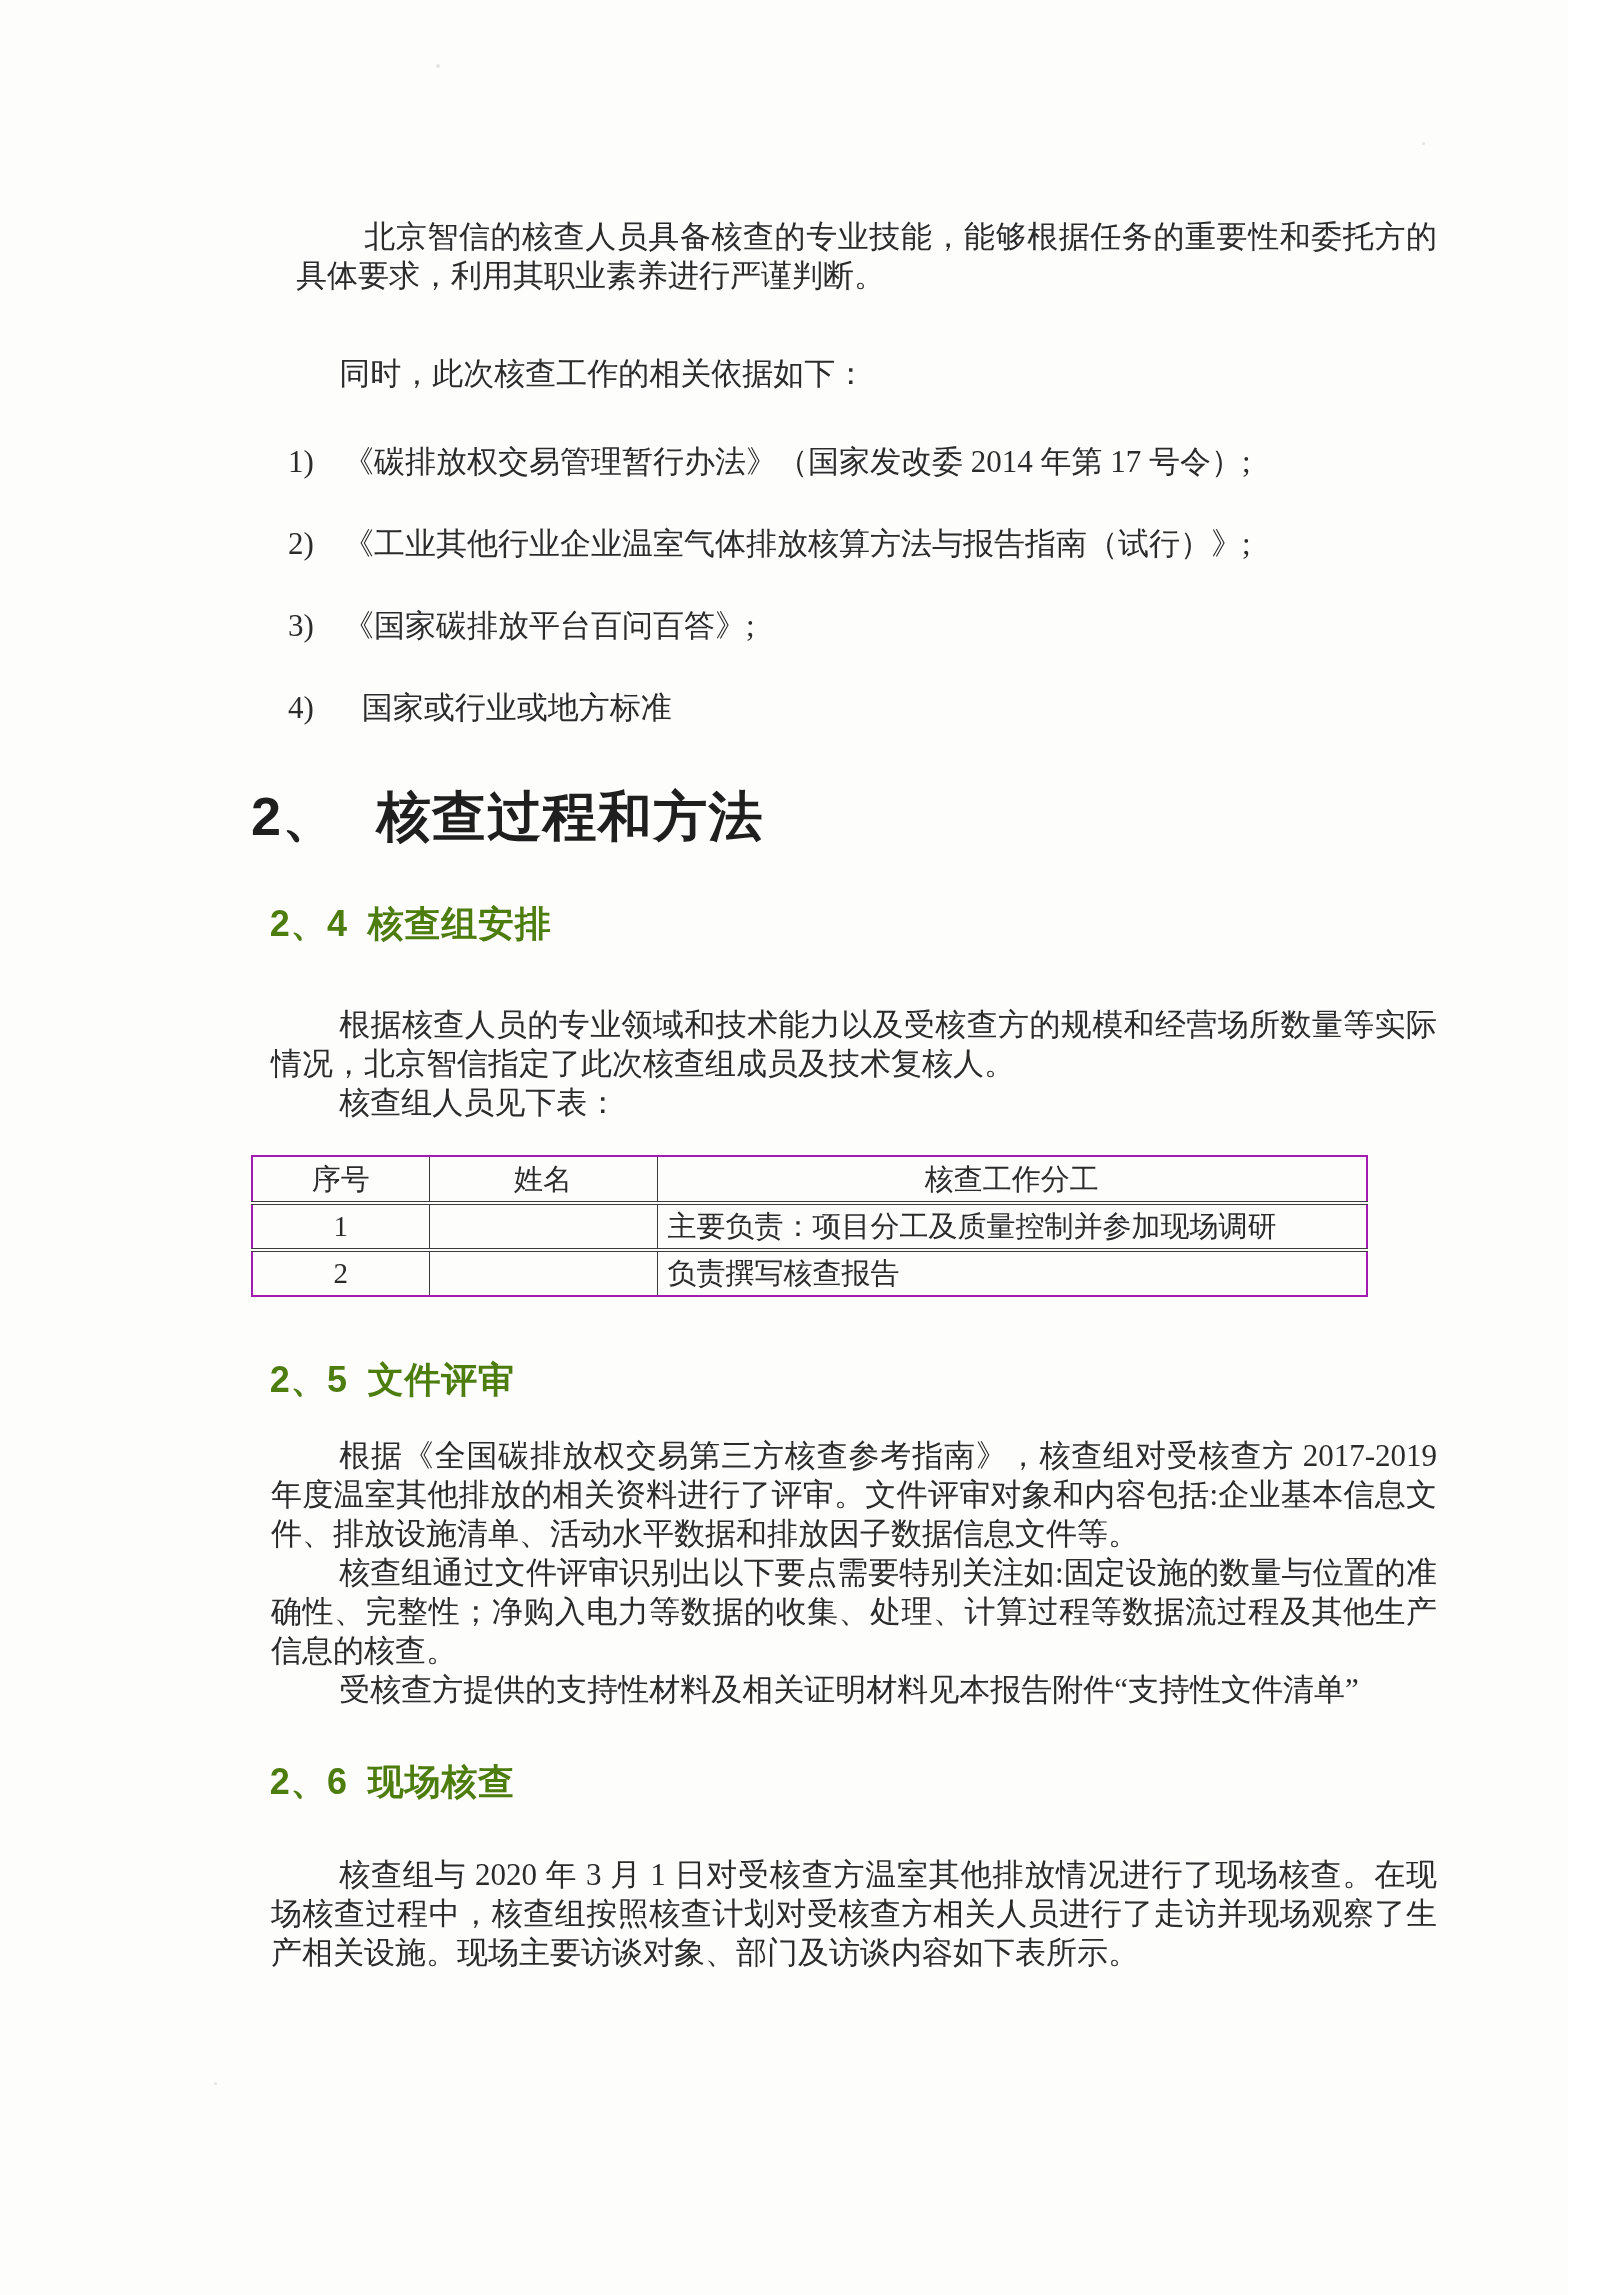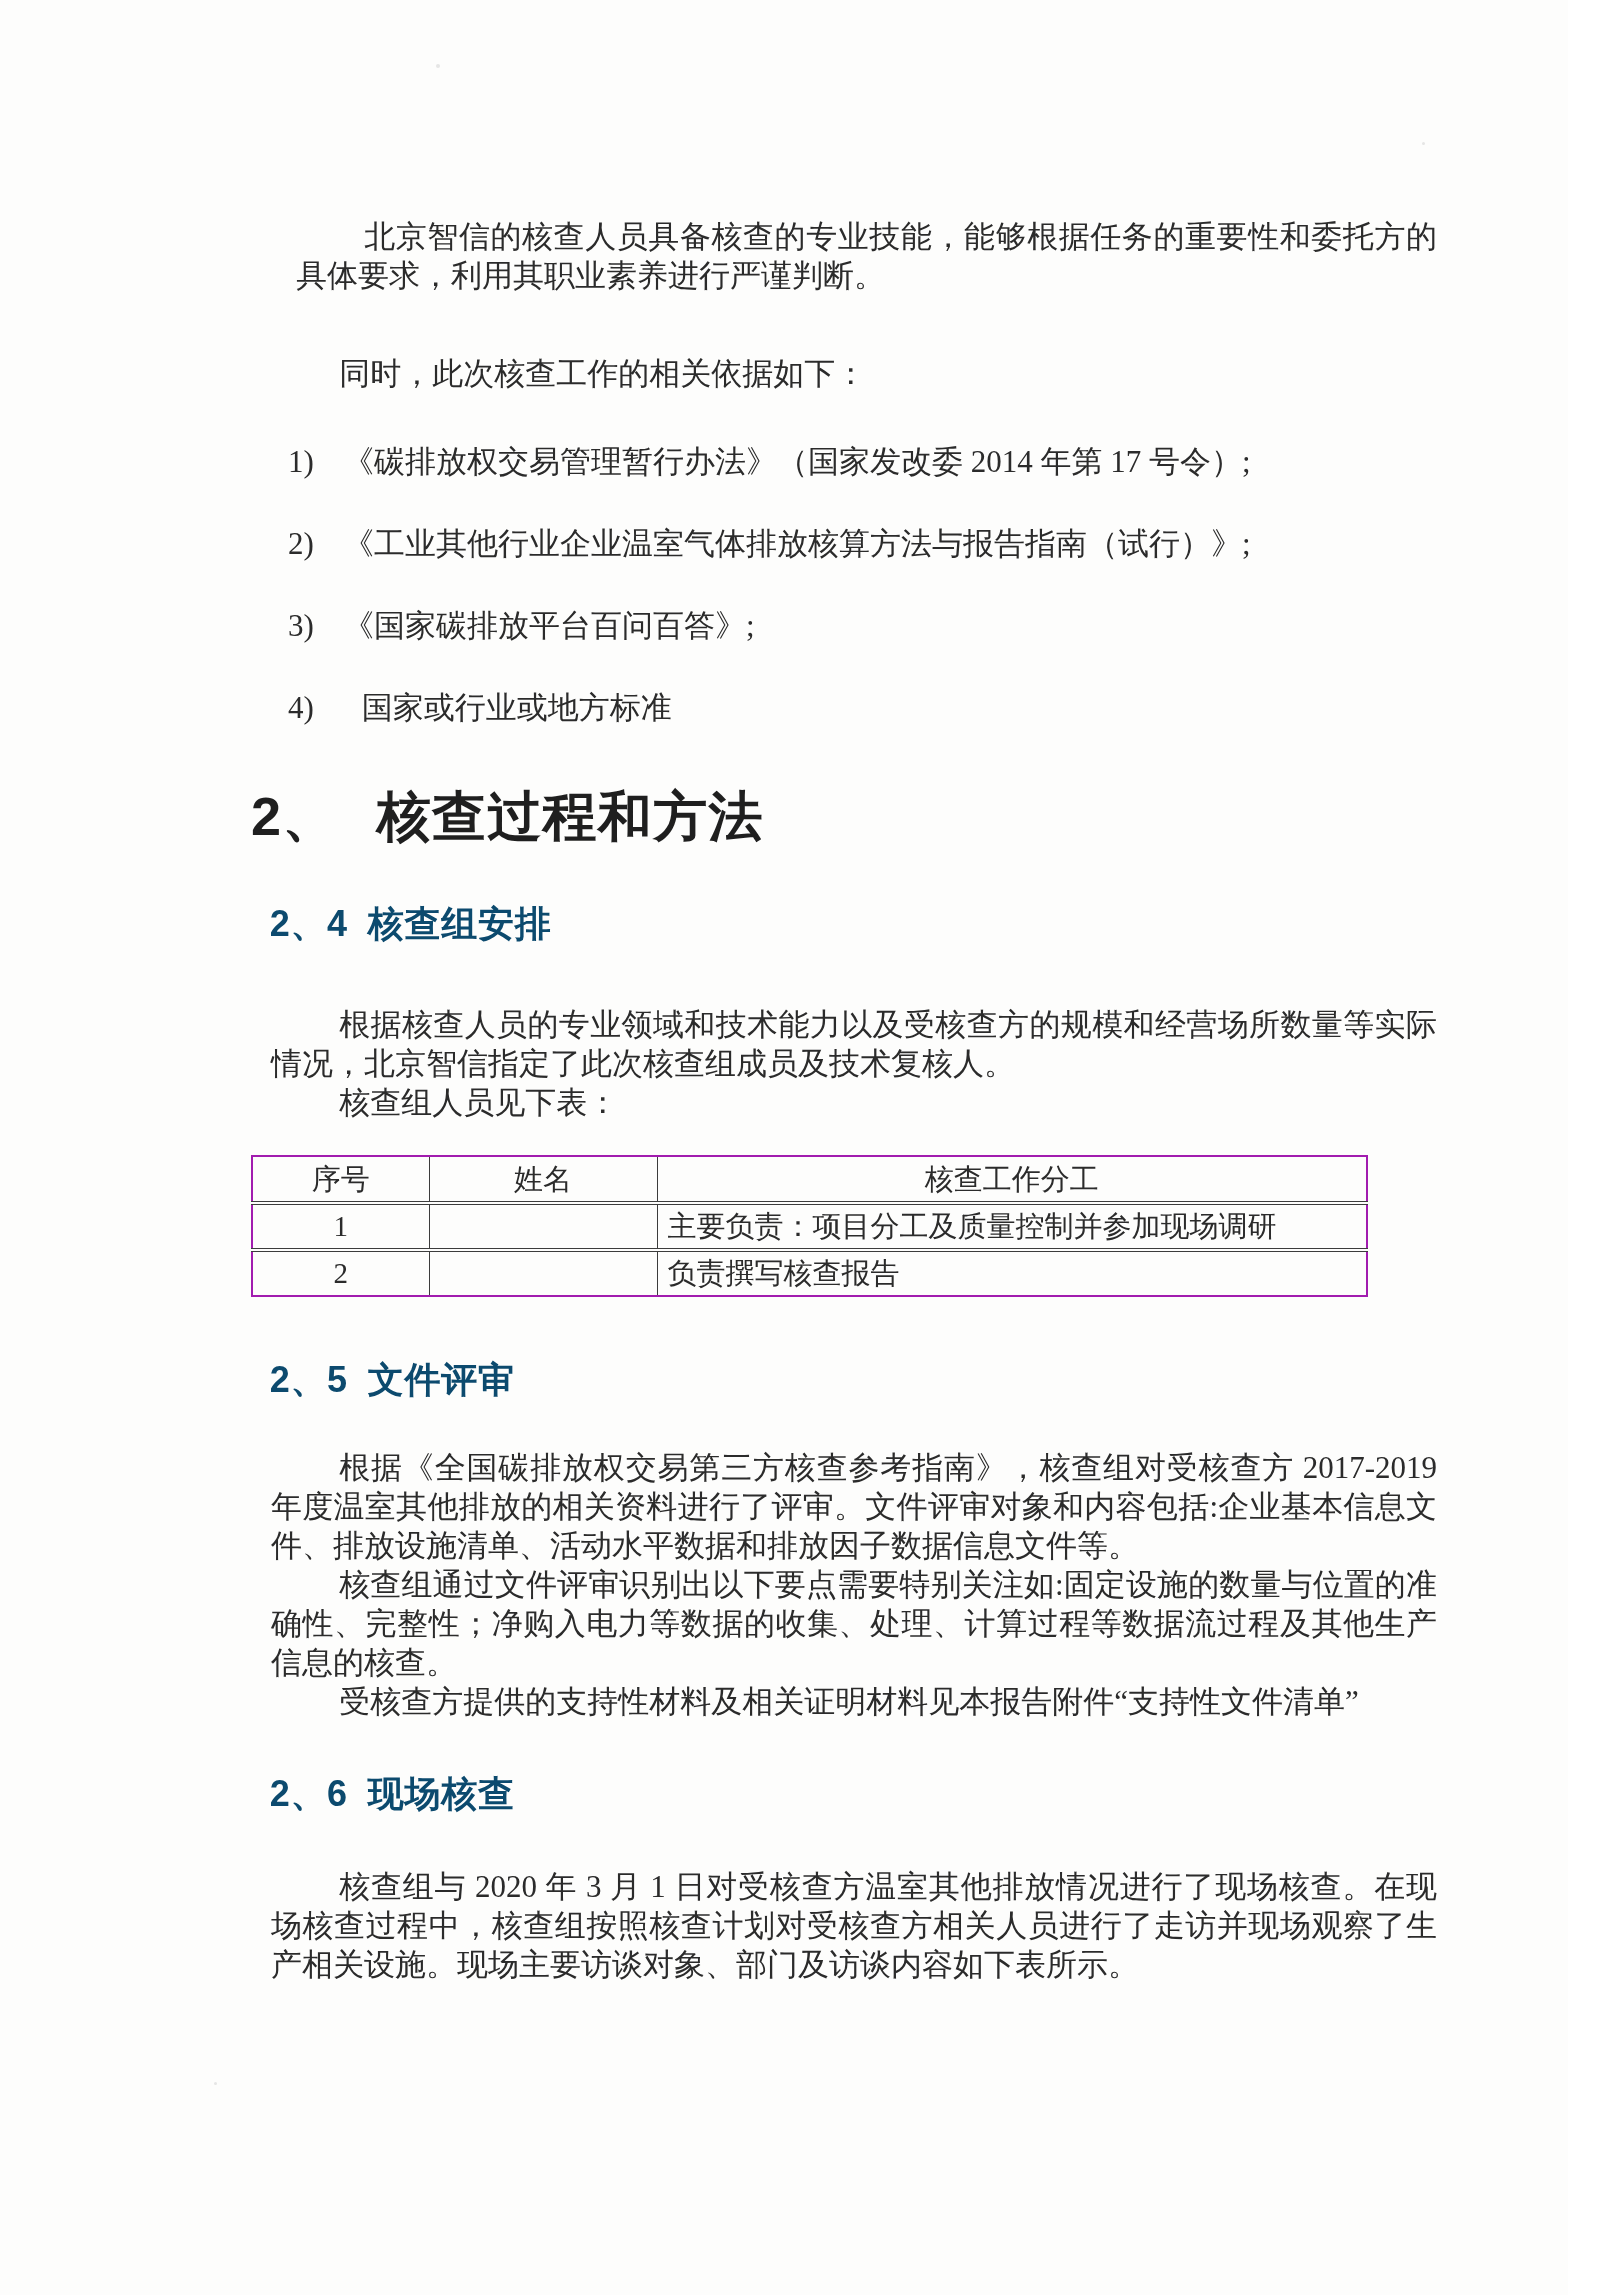--- a/index.html
+++ b/index.html
@@ -60,28 +60,28 @@
     color: #1f1f1f;
     letter-spacing: 1.3px;
   }
   .h1 .sec-num { margin-right: 39px; }
   .h2 {
     margin: 59px 0 0 18.7px;
     font-family: "Liberation Sans", "DejaVu Sans", sans-serif;
     font-weight: 700;
     font-size: 36px;
     line-height: 44px;
-    color: #0c4a6e;
+    color: #4d7c0f;
     letter-spacing: 0.7px;
   }
   .h2 .sec-num { margin-right: 20px; }
   .h2-25 { margin-top: 61px; }
   .h2-26 { margin-top: 51px; }
   .p-24 { margin-top: 59px; }
-  .p-25 { margin-top: 46px; }
+  .p-25 { margin-top: 34px; }
   .p-26 { margin-top: 51px; }
 
   table.team {
     margin-top: 33px;
     width: 1115px;
     border-collapse: collapse;
     table-layout: fixed;
     font-size: 29px;
     color: #2b2b2b;
   }

